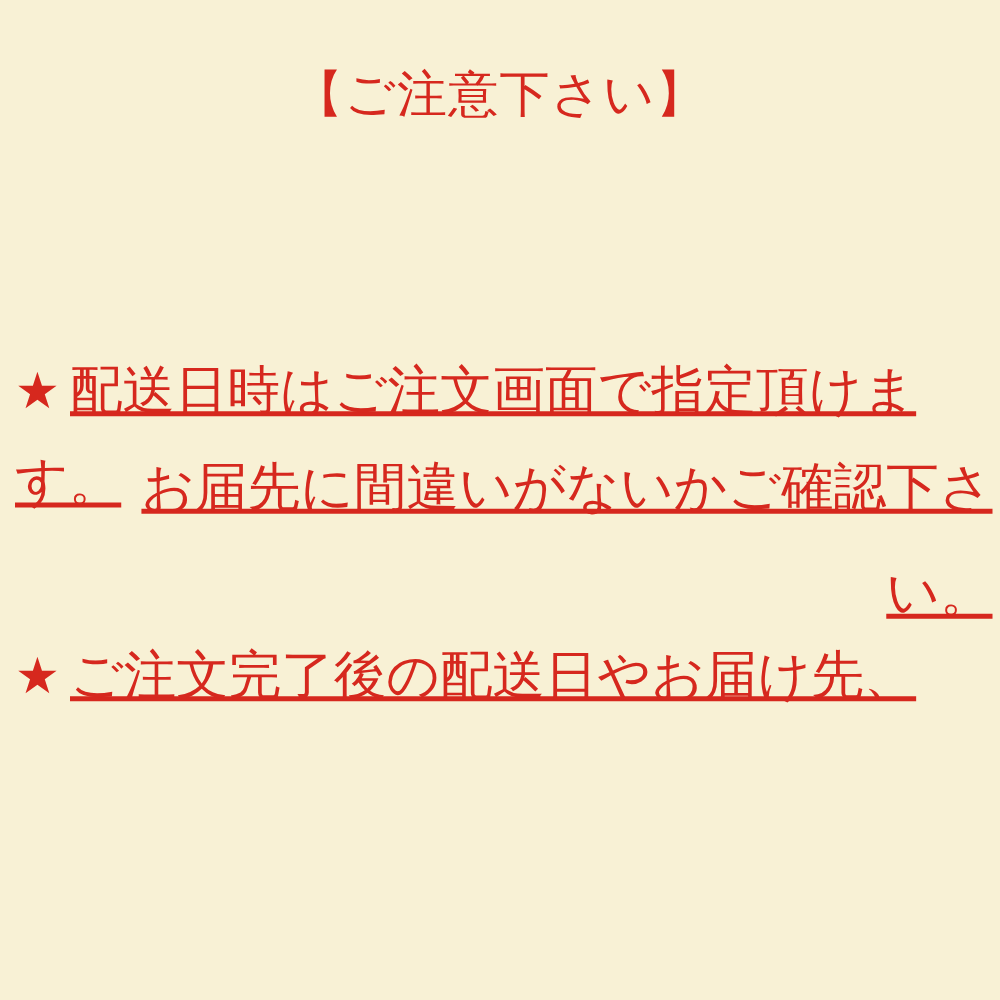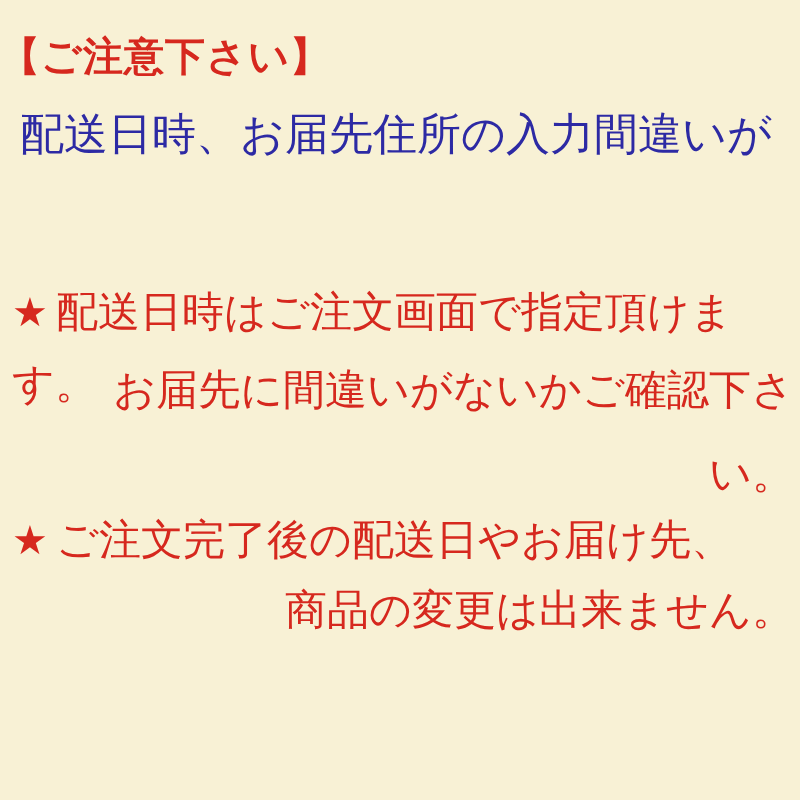--- a/index.html
+++ b/index.html
@@ -14,67 +14,67 @@
     background: var(--bg);
   }
   .notice {
     position: relative;
     width: 800px; height: 800px;
     background: var(--bg);
     overflow: hidden;
   }
   .title {
     position: absolute;
-    top: 28px; left: 0; right: 0;
+    top: 48px; left: 0; right: 0;
+    text-align: center;
     font-size: 40px;
     line-height: 56px;
-    font-weight: bold;
+    font-weight: normal;
     color: var(--red);
     letter-spacing: 1px;
   }
   .intro {
     position: absolute;
     top: 99px; left: 20px; right: 10px;
     font-size: 44px;
     line-height: 70px;
     color: var(--blue);
   }
   .note {
     position: absolute;
     left: 12px; right: 6px;
     font-size: 42px;
     color: var(--red);
+    text-decoration: underline;
   }
   .note-1 { top: 276px; line-height: 72px; }
   .note-2 { top: 348px; line-height: 84px; }
   .note-3 { top: 505px; line-height: 70px; }
   .star {
     display: inline-block;
     width: 44px;
     font-size: 40px;
   }
   .note-line2 { padding-left: 44px; text-align: right; }
 </style>
 </head>
 <body>
 
 <div class="notice">
 
   <div class="title">【ご注意下さい】</div>
 
   <div class="intro">
-    <div class="intro-line">配送日時、お届先住所の入力間違いが</div>
   </div>
 
   <div class="note note-1">
     <div class="note-line1"><span class="star">★</span><span>配送日時はご注文画面で指定頂けます。</span></div>
   </div>
 
   <div class="note note-2">
     <div class="note-line2">お届先に間違いがないかご確認下さい。</div>
   </div>
 
   <div class="note note-3">
     <div class="note-line1"><span class="star">★</span><span>ご注文完了後の配送日やお届け先、</span></div>
-    <div class="note-line2">商品の変更は出来ません。</div>
   </div>
 
 </div>
 
 </body></html>

